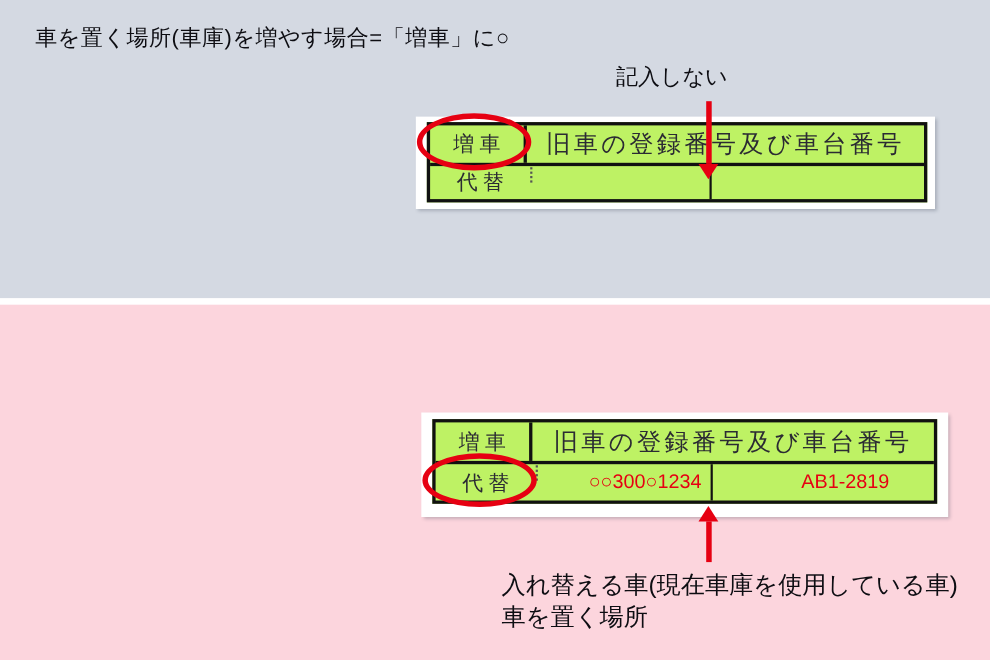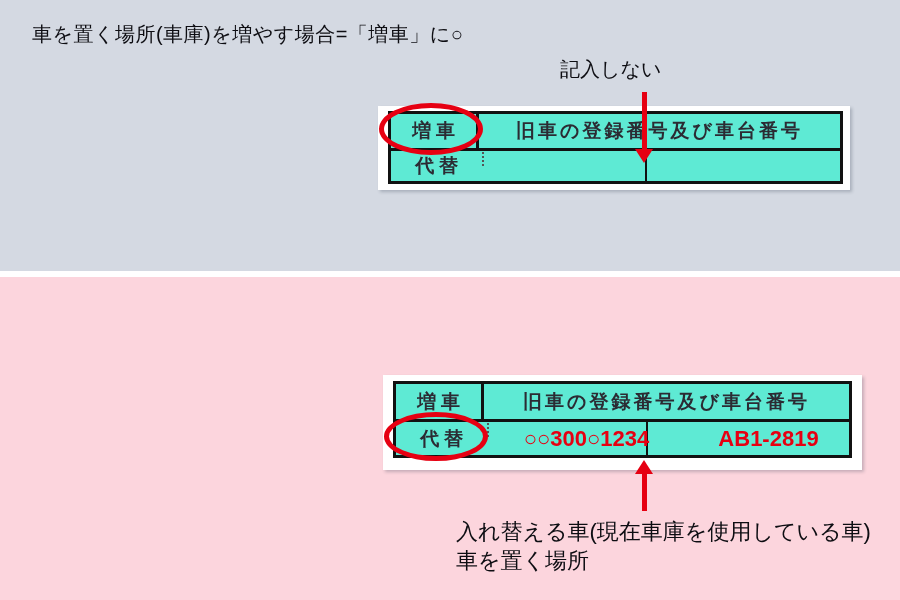--- a/index.html
+++ b/index.html
@@ -23,47 +23,47 @@
   .caption { position: absolute; left: 456px; top: 517px; font-size: 22px; line-height: 29px; }
   .caption span { display: block; }
 
   
   .snippet { position: absolute; background: #ffffff; box-shadow: 2px 2px 3px rgba(40,50,70,0.25); }
   .snippet-top { left: 378px; top: 106px; width: 472px; height: 84px; }
   .snippet-bot { left: 383px; top: 375px; width: 479px; height: 95px; }
 
   
   .ftable {
-    position: absolute; background: #5eead4;
+    position: absolute; background: #bef264;
     border: 3px solid var(--table-border, #111111);
-    display: flex; flex-direction: column; font-weight: bold;
+    display: flex; flex-direction: column;
   }
   .snippet-top .ftable { left: 10px; top: 5px; width: 455px; height: 73px; }
   .snippet-bot .ftable { left: 10px; top: 6px; width: 459px; height: 77px; }
   .frow { display: flex; }
   .frow1 { border-bottom: 3px solid var(--table-border, #111111); }
   .snippet-top .frow1 { height: 37px; }
   .snippet-bot .frow1 { height: 38px; }
   .frow2 { flex: 1; position: relative; }
   .flabel {
     display: flex; align-items: center; justify-content: center;
     font-family: "Liberation Serif", "DejaVu Serif", serif;
     font-size: 19px; color: var(--table-text, #2b2b33); white-space: nowrap;
   }
   .flabel1 { width: 88px; border-right: 3px solid var(--table-border, #111111); }
   .flabel2 { width: 91px; }
   .fheader {
     flex: 1; display: flex; align-items: center; justify-content: center;
     font-family: "Liberation Serif", "DejaVu Serif", serif;
-    font-size: 19px; letter-spacing: 3px; color: var(--table-text, #2b2b33); white-space: nowrap;
+    font-size: 22px; letter-spacing: 3px; color: var(--table-text, #2b2b33); white-space: nowrap;
   }
   .dots { position: absolute; left: 91px; top: 1px; height: 14px; border-left: 2px dotted #555; }
   .fvalue {
     display: flex; align-items: center; justify-content: center;
-    font-size: 22px; color: var(--accent-red, #e60012); white-space: nowrap; padding-left: 40px;
+    font-size: 18px; color: var(--accent-red, #e60012); white-space: nowrap; padding-left: 40px;
   }
   .fvalue-left { border-right: 2px solid var(--table-border, #111111); }
   .snippet-top .fvalue-left { width: 165px; }
   .snippet-bot .fvalue-left { width: 161px; }
   .fvalue-right { flex: 1; }
 
   
   .ellipse { position: absolute; border: 5px solid var(--accent-red, #e60012); border-radius: 50%; z-index: 7; }
   .ellipse-top { left: 379px; top: 103px; width: 104px; height: 52px; }
   .ellipse-bot { left: 384px; top: 412px; width: 104px; height: 49px; }

